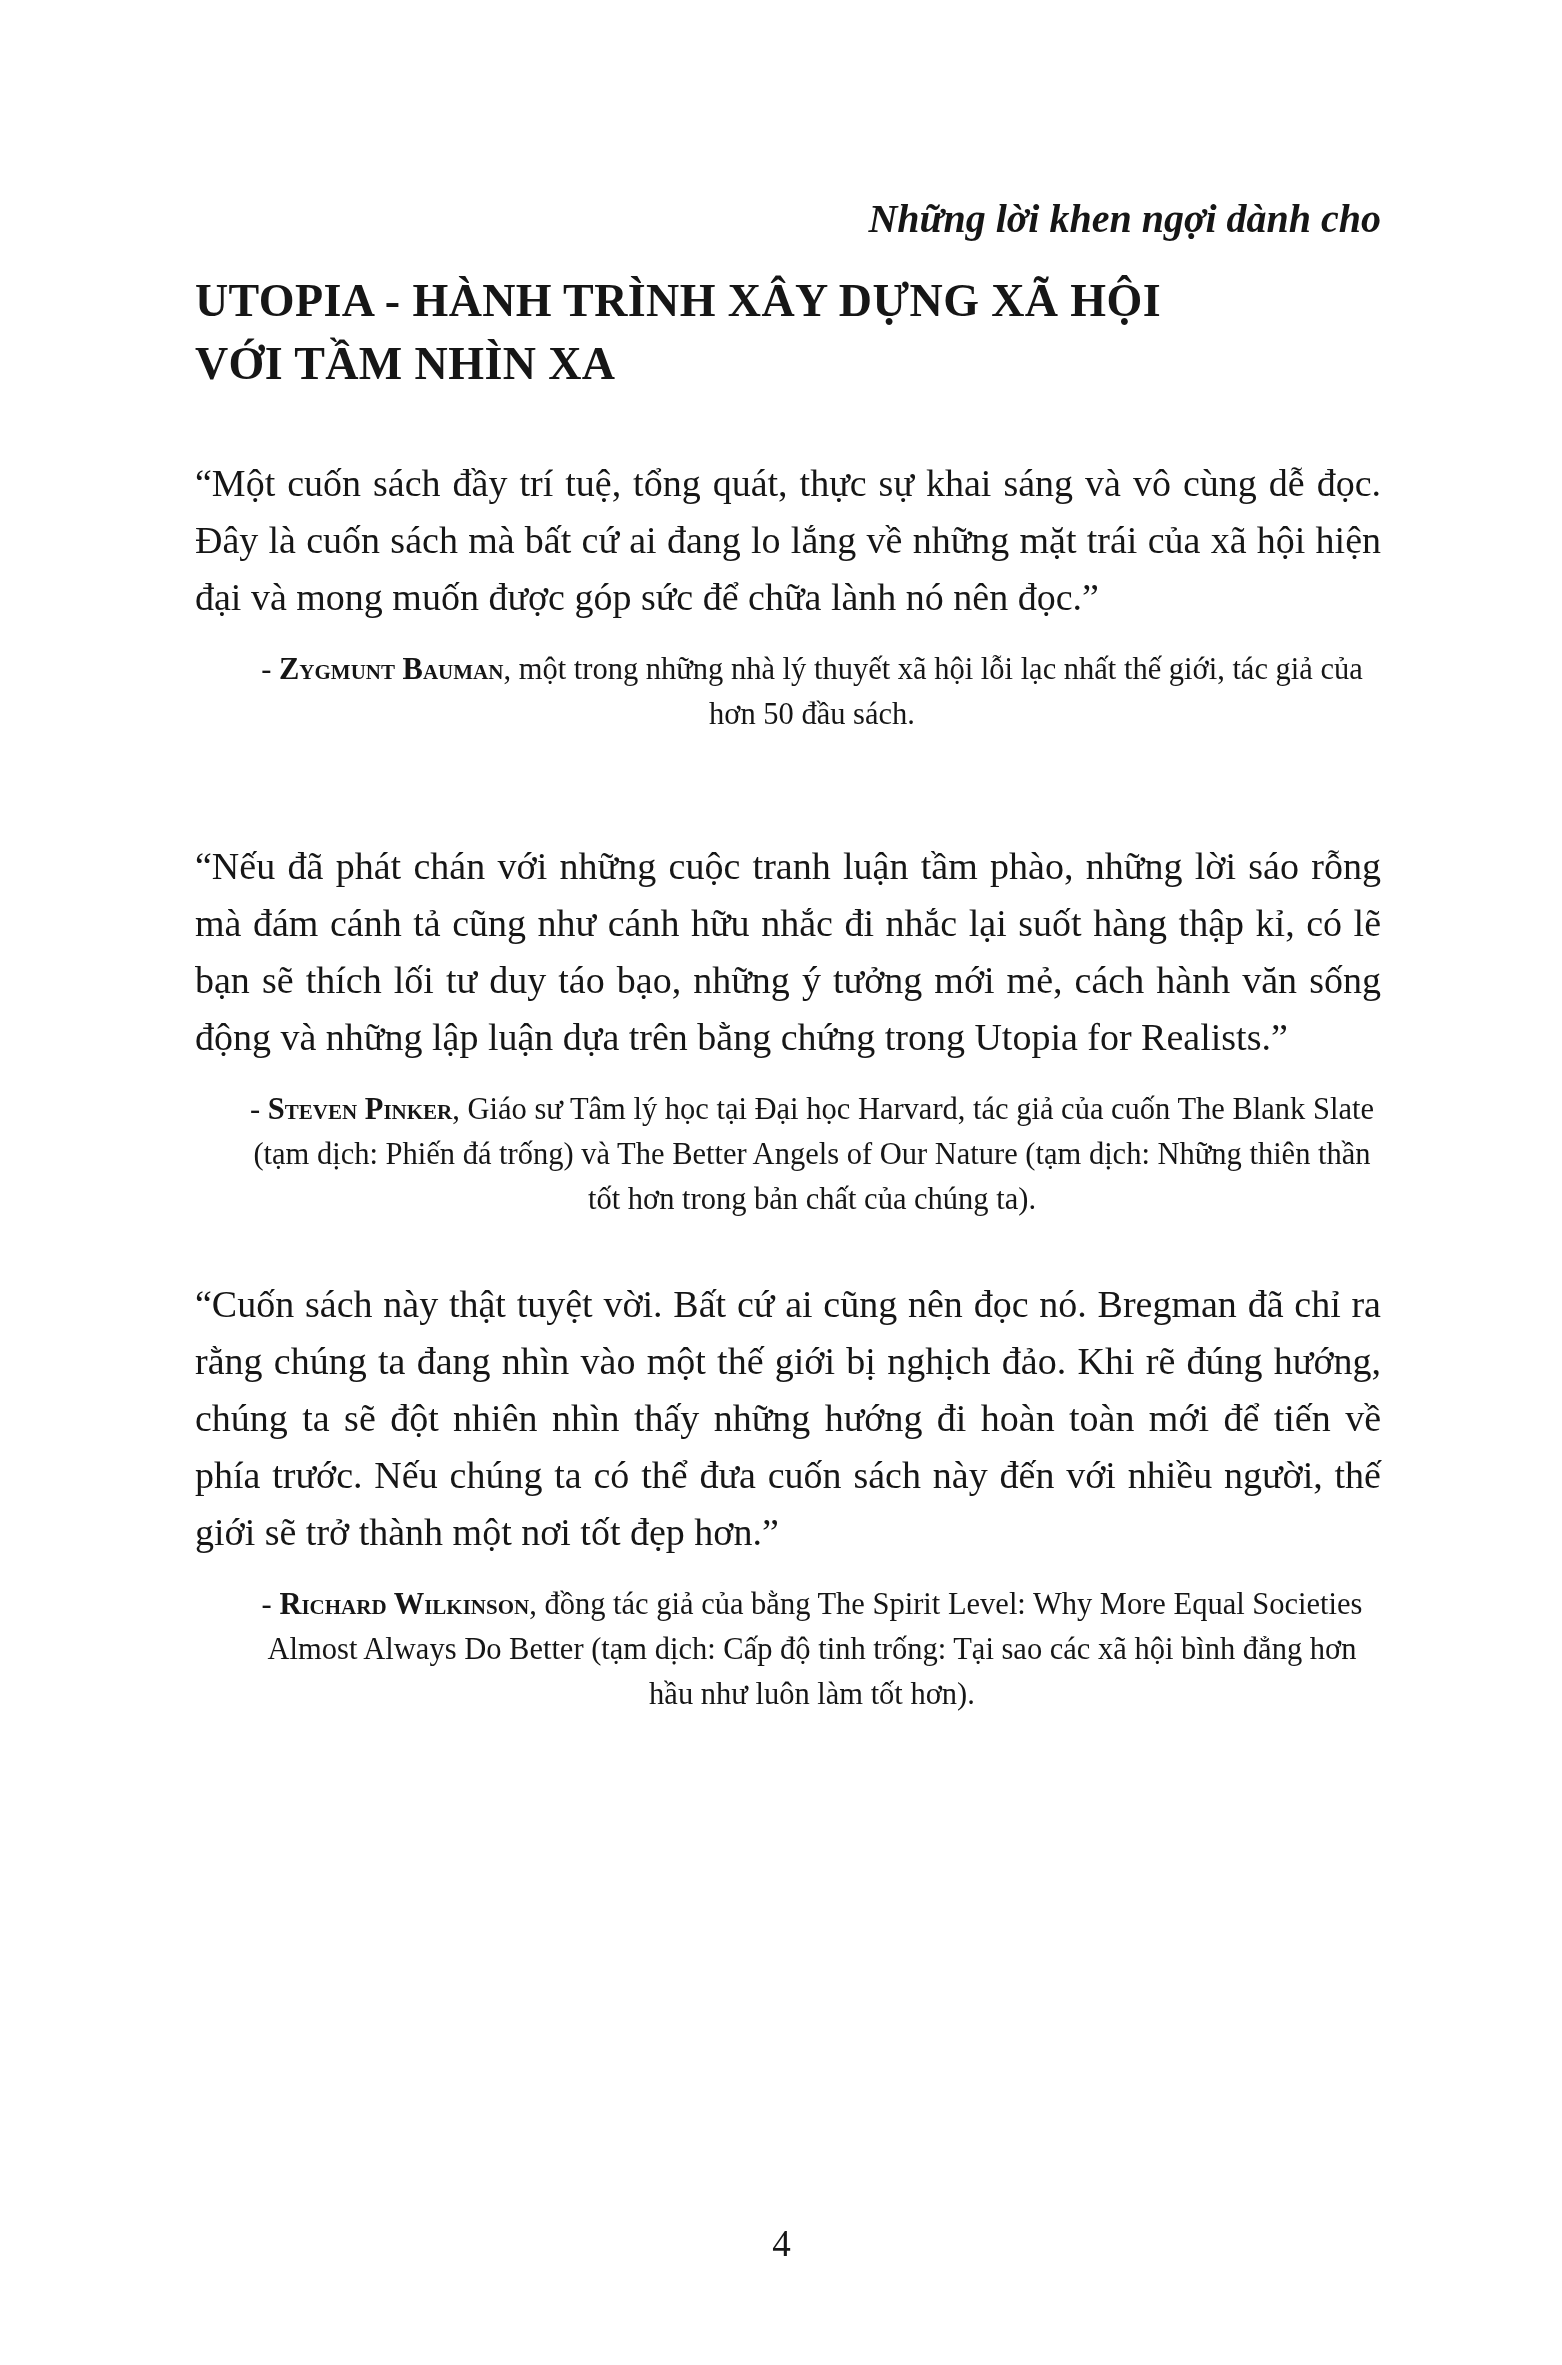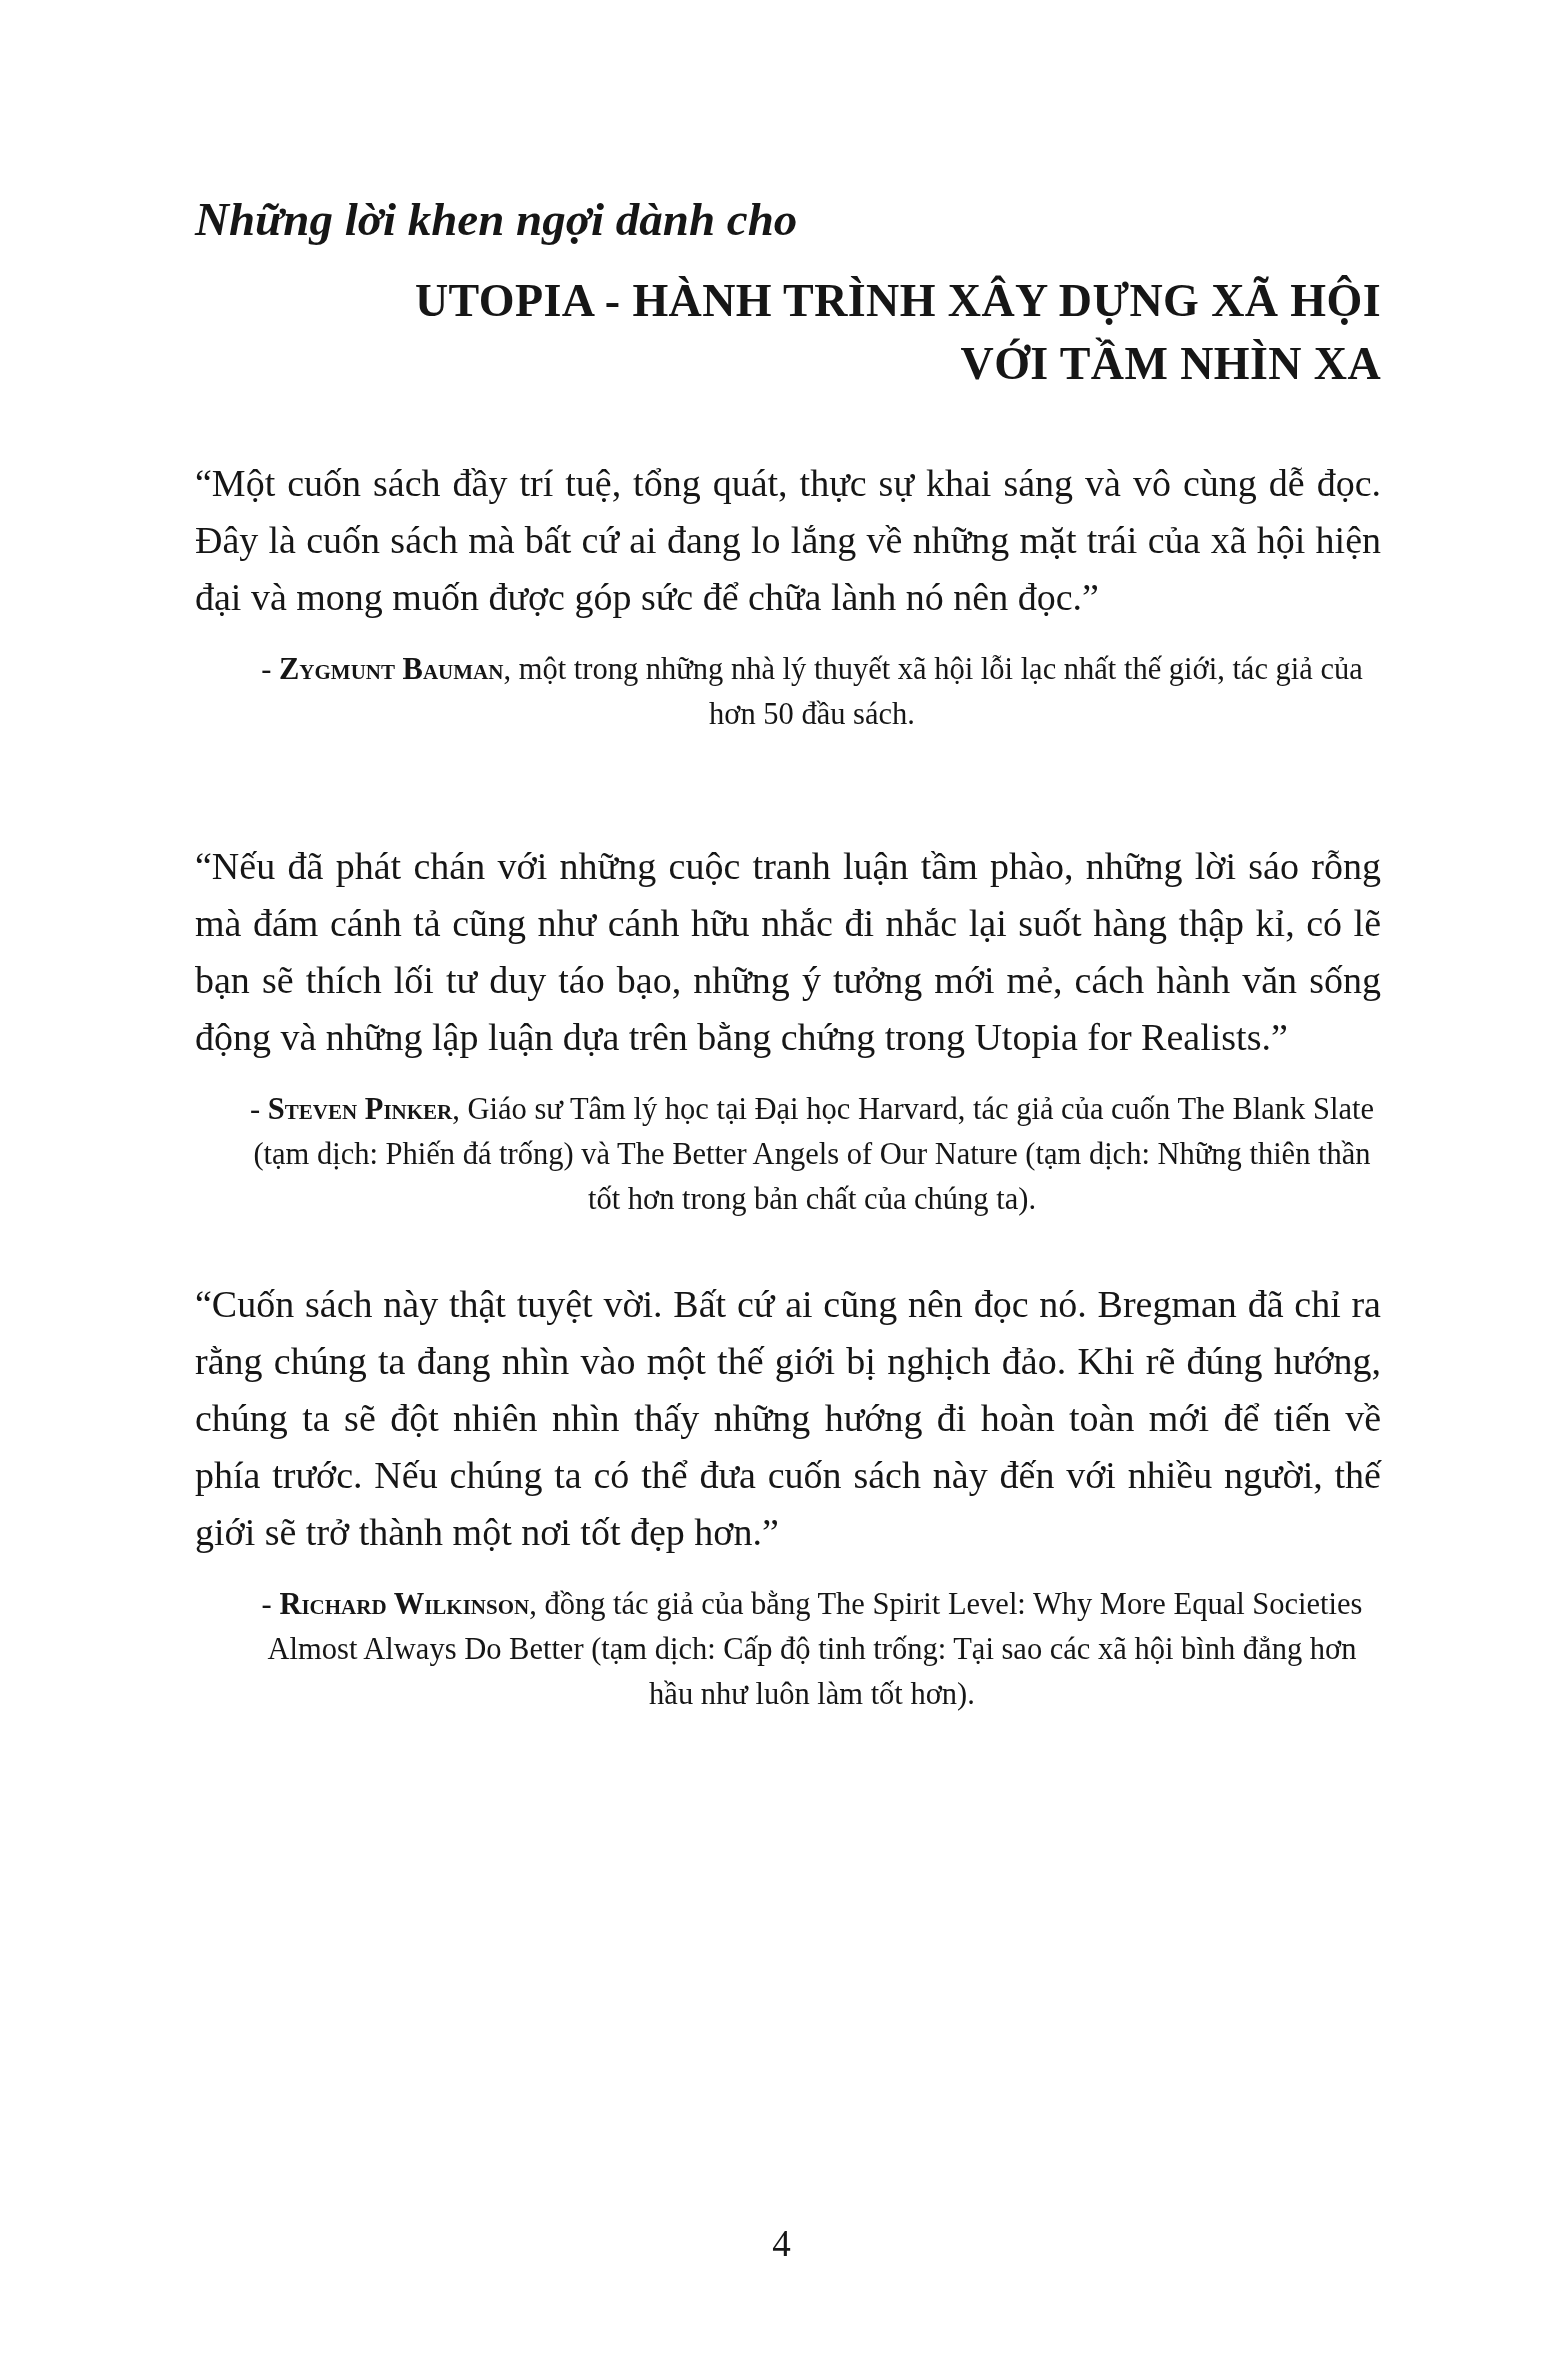--- a/index.html
+++ b/index.html
@@ -14,29 +14,29 @@
     box-sizing: border-box;
     padding: 0 182px 0 195px;
     background: #ffffff;
     color: #161616;
     font-family: "Liberation Serif", "DejaVu Serif", serif;
     overflow: hidden;
   }
   .praise-heading {
     padding-top: 193px;
     margin: 0;
-    text-align: left;
+    text-align: right;
     font-style: italic;
     font-weight: bold;
-    font-size: 47px;
+    font-size: 40px;
     line-height: 52px;
   }
   .book-title {
     margin: 24.4px 0 0 0;
-    text-align: right;
+    text-align: left;
     font-weight: bold;
     font-size: 46px;
     line-height: 63px;
     letter-spacing: 0.4px;
   }
   .quote {
     margin: 0;
     font-size: 38px;
     line-height: 57px;
     text-align: justify;

